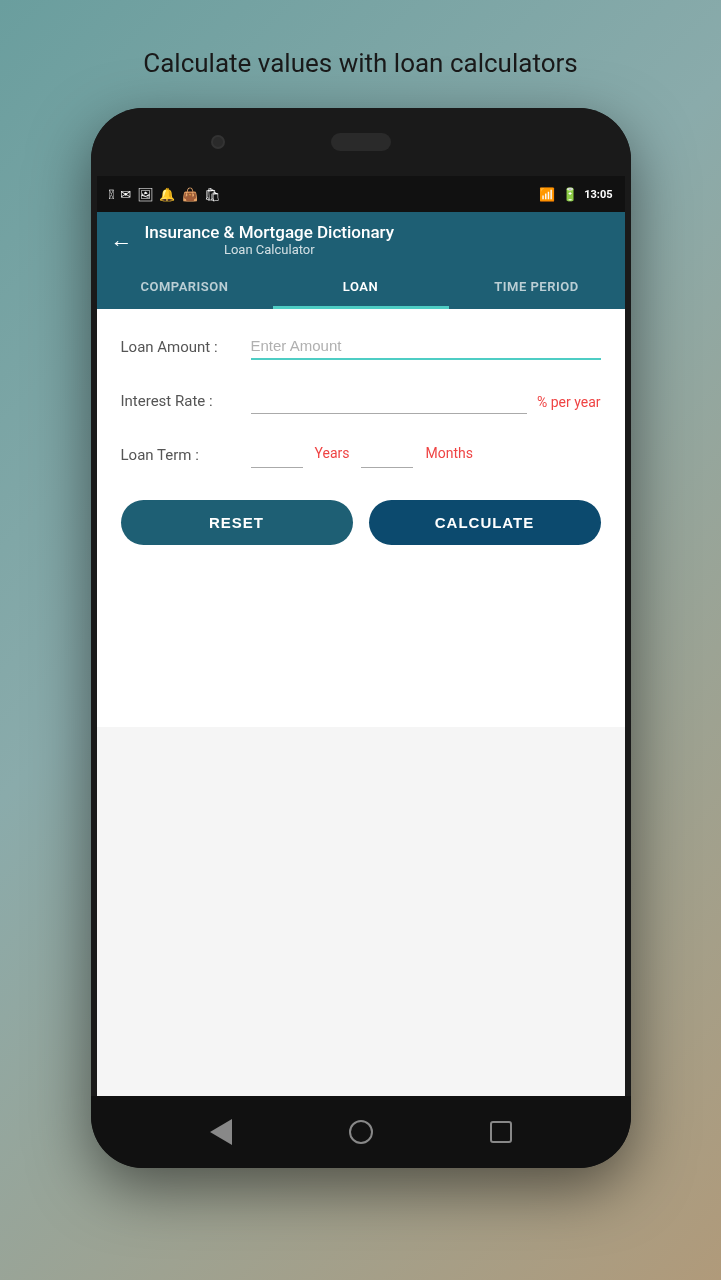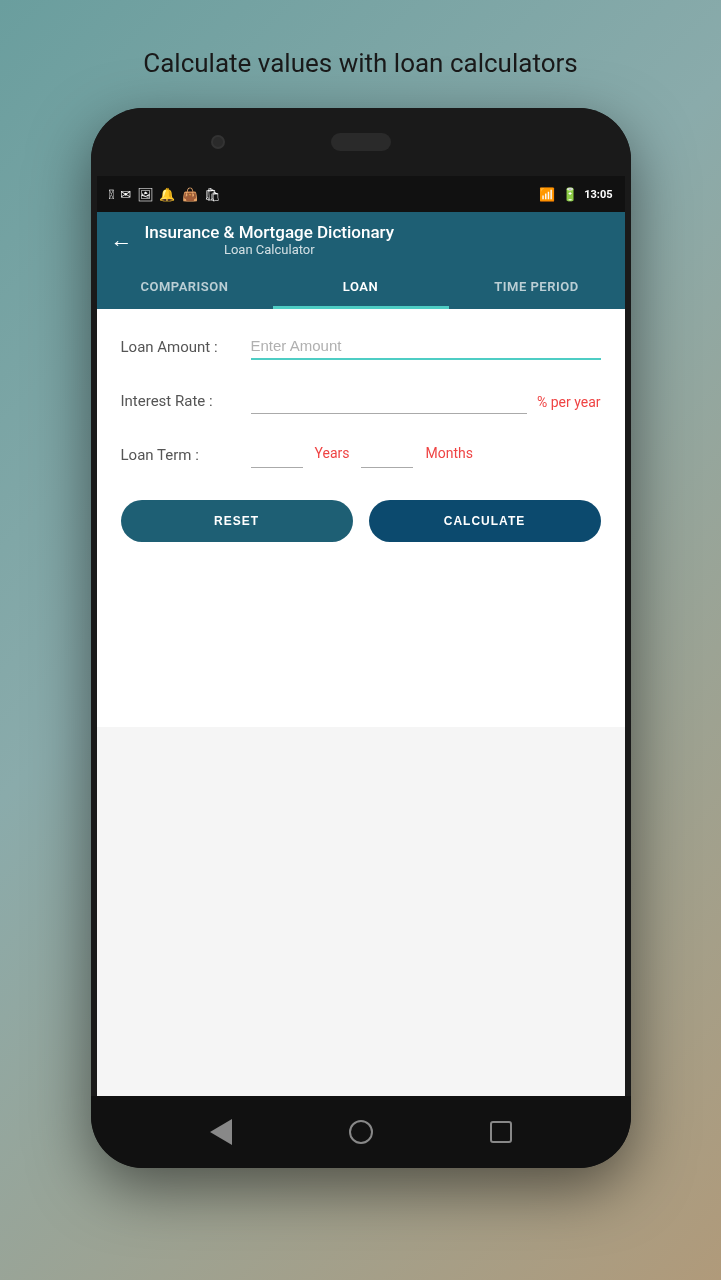--- a/index.html
+++ b/index.html
@@ -246,21 +246,21 @@
       display: flex;
       gap: 16px;
       margin-top: 4px;
     }
 
     .btn {
       flex: 1;
       padding: 14px 10px;
       border: none;
       border-radius: 30px;
-      font-size: 12px;
+      font-size: 15px;
       font-weight: 700;
       letter-spacing: 1px;
       cursor: pointer;
       color: white;
     }
 
     .btn-reset {
       background: #1e5f74;
     }
 

